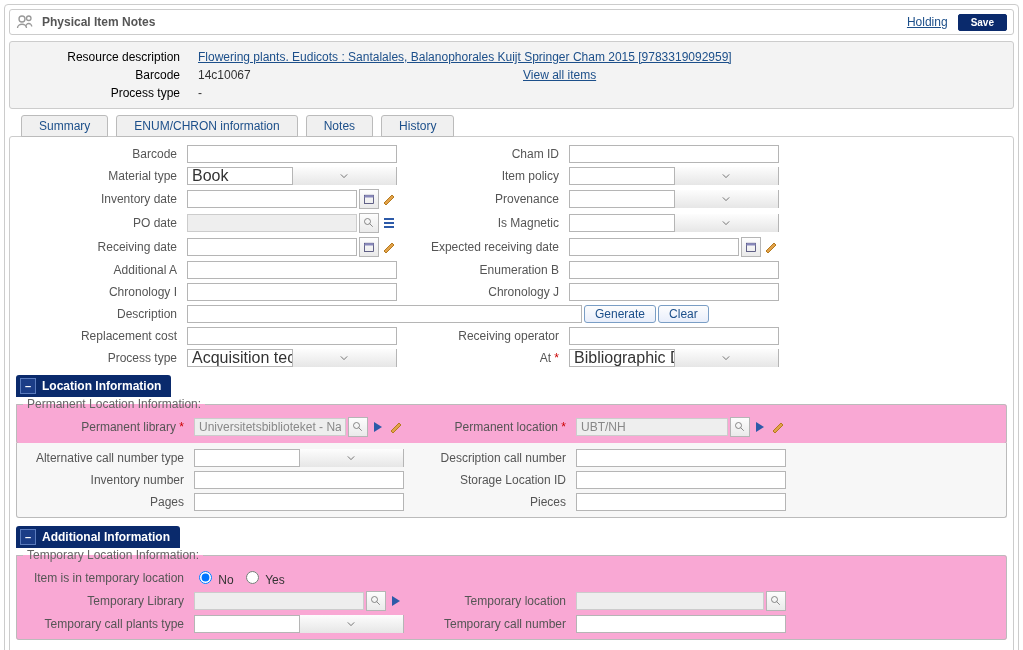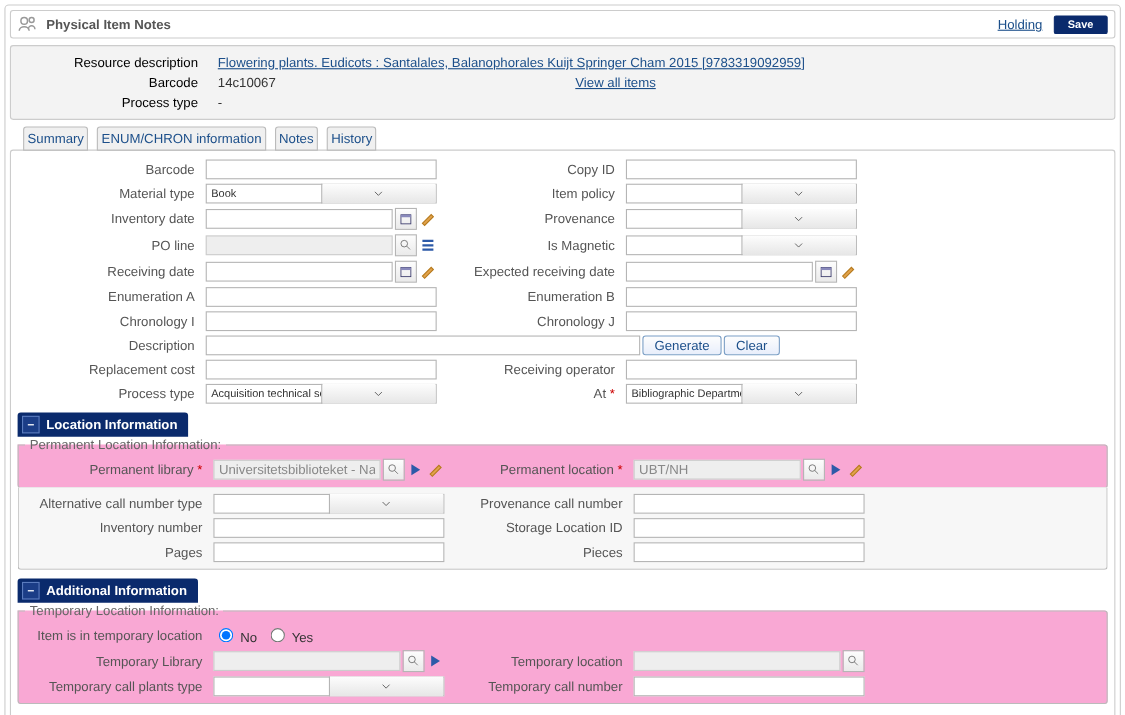--- a/index.html
+++ b/index.html
@@ -84,21 +84,21 @@
     gap: 8px;
     margin-left: 12px;
     margin-bottom: -1px;
     position: relative;
     z-index: 1;
   }
   .tab {
     border: 1px solid #bbb;
     border-bottom: 1px solid #bbb;
     background: #f0f0f0;
-    padding: 3px 3px;
+    padding: 3px 17px;
     border-radius: 3px 3px 0 0;
     color: #1c4f8a;
     cursor: pointer;
   }
   .tab.active {
     background: #fff;
     border-bottom: 1px solid #fff;
     font-weight: bold;
     color: #333;
   }
@@ -139,21 +139,21 @@
     align-items: center;
     border: 1px solid #b5b5b5;
     height: 18px;
     background: #fff;
     width: 100%;
     box-sizing: border-box;
   }
   .select span {
     flex: 1;
     padding: 0 4px;
-    font-size: 10px;
+    font-size: 16px;
     color: #333;
     white-space: nowrap;
     overflow: hidden;
   }
   .select .arrow {
     width: 18px;
     height: 18px;
     border-left: 1px solid #b5b5b5;
     background: linear-gradient(#fdfdfd,#e6e6e6);
     display: flex; align-items: center; justify-content: center;
@@ -254,21 +254,21 @@
     <div class="tab">History</div>
   </div>
 
   <div class="form-box">
     <div class="form-grid">
 
       <div class="form-label">Barcode</div>
       <div class="ctrl">
           <input class="text" style="">
         </div>
-      <div class="form-label">Copy ID</div>
+      <div class="form-label">Cham ID</div>
       <div class="ctrl">
           <input class="text" style="">
         </div>
 
       <div class="form-label">Material type</div>
       <div class="ctrl">
         <div class="select">
           <span>Book</span>
           <span class="arrow">
               <svg viewBox="0 0 10 10">
@@ -309,21 +309,21 @@
         <div class="select">
             <span></span>
             <span class="arrow">
               <svg viewBox="0 0 10 10">
                 <path d="M1 3l4 4 4-4" fill="none" stroke="#555"></path>
               </svg>
             </span>
           </div>
       </div>
 
-      <div class="form-label">PO line</div>
+      <div class="form-label">PO date</div>
       <div class="ctrl">
         <input class="text disabled" style="flex: 1 1 0%;" disabled="">
         <span class="ico-btn">
             <svg viewBox="0 0 16 16">
               <circle cx="6" cy="6" r="4" fill="none" stroke="#666"></circle>
               <path d="M9 9l4 4" stroke="#666"></path>
             </svg>
           </span>
         <span class="ico-plain">
             <svg viewBox="0 0 16 16">
@@ -367,21 +367,21 @@
               <rect x="2" y="3" width="12" height="3" fill="#88b"></rect>
             </svg>
           </span>
         <span class="ico-plain">
             <svg viewBox="0 0 16 16">
               <path d="M3 12l8-8 2 2-8 8z" fill="#e2a24a" stroke="#b57a1e"></path>
             </svg>
           </span>
       </div>
 
-      <div class="form-label">Enumeration A</div>
+      <div class="form-label">Additional A</div>
       <div class="ctrl">
           <input class="text" style="">
         </div>
       <div class="form-label">Enumeration B</div>
       <div class="ctrl">
           <input class="text" style="">
         </div>
 
       <div class="form-label">Chronology I</div>
       <div class="ctrl">
@@ -487,21 +487,21 @@
       <div class="ctrl">
         <div class="select">
             <span></span>
             <span class="arrow">
               <svg viewBox="0 0 10 10">
                 <path d="M1 3l4 4 4-4" fill="none" stroke="#555"></path>
               </svg>
             </span>
           </div>
       </div>
-      <div class="form-label">Provenance call number</div>
+      <div class="form-label">Description call number</div>
       <div class="ctrl">
           <input class="text" style="">
         </div>
 
       <div class="form-label">Inventory number</div>
       <div class="ctrl">
           <input class="text" style="">
         </div>
       <div class="form-label">Storage Location ID</div>
       <div class="ctrl">

